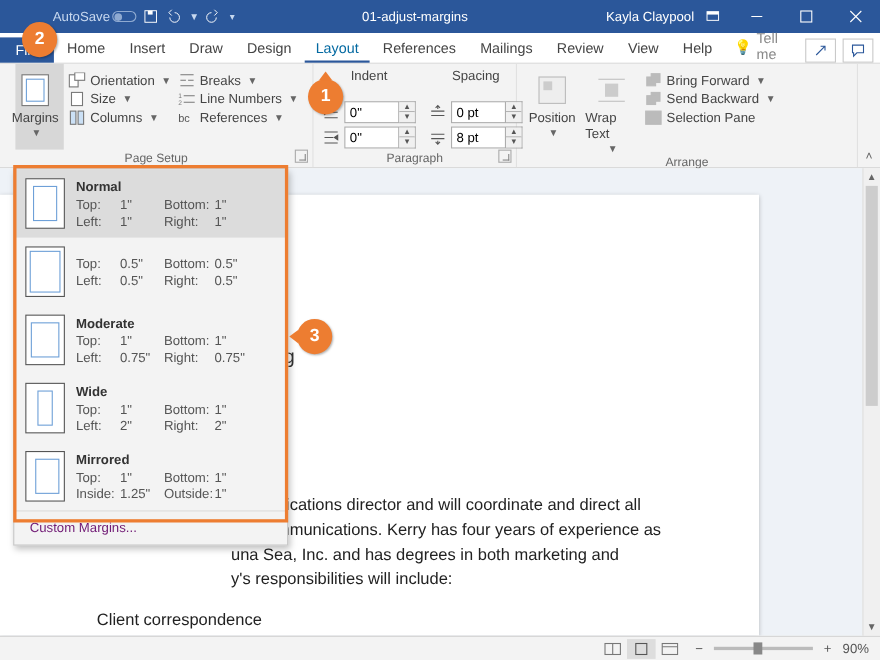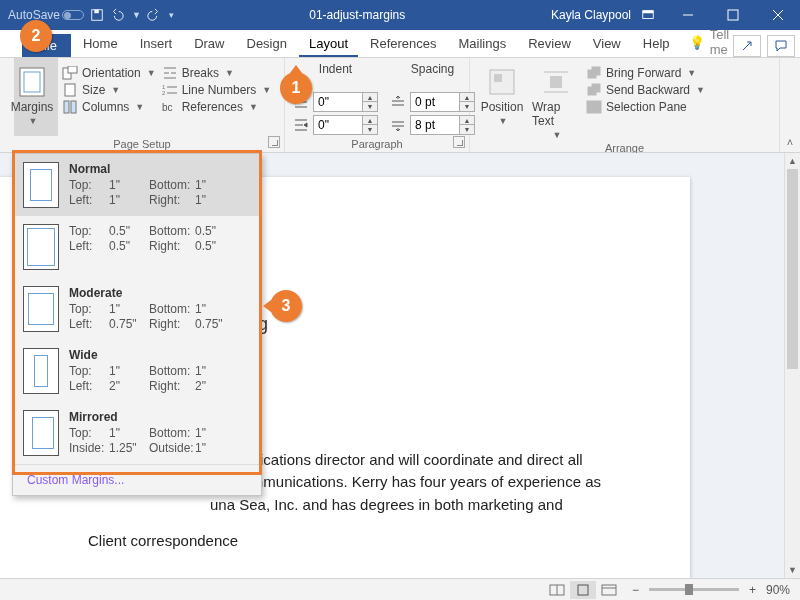--- a/index.html
+++ b/index.html
@@ -1,31 +1,31 @@
 <!DOCTYPE html>
 <html><head>
 <meta charset="utf-8">
 <style>
   * { box-sizing: border-box; margin: 0; padding: 0; font-family: "Segoe UI", Arial, sans-serif; }
   body { width: 800px; height: 600px; overflow: hidden; background: #fff; position: relative; }
   .titlebar { height: 30px; background: #2b579a; color: #fff; display: flex; align-items: center; font-size: 12px; }
   .titlebar .qat { display: flex; gap: 6px; align-items: center; padding-left: 8px; color: #c7d8ef; }
-  .qat-item { display: flex; align-items: center; gap: 2px;}
+  .qat-item { display: flex; align-items: center; gap: 2px; margin-left: 40px;}
   .toggle { width: 22px; height: 10px; border: 1px solid #8faad1; border-radius: 6px; position: relative;}
   .toggle::after{content:"";position:absolute;left:1px;top:0.5px;width:7px;height:7px;border-radius:50%;background:#8faad1;}
   .qicon{width:14px;height:14px;display:inline-block;}
   .titlebar .doc { flex:1; text-align:center; color:#fff;}
   .titlebar .user{ padding:0 10px;text-align:center;}
   .winbtns{display:flex;}
   .winbtn{width:45px;height:30px;display:flex;align-items:center;justify-content:center;}
   .winbtn svg{stroke:#fff;fill:none;}
-  .tabbar{height:28px;background:#fff;display:flex;align-items:flex-end;border-bottom:1px solid #d4d4d4;padding:0 22px;gap:2px;}
+  .tabbar{height:28px;background:#fff;display:flex;align-items:flex-end;border-bottom:1px solid #d4d4d4;padding:0 0;gap:2px;}
   .tab{padding:4px 10px 6px;font-size:13px;color:#444;cursor:pointer;}
   .tab.file{background:#2b579a;color:#fff;padding:4px 14px;}
-  .tab.active{color:#000000;border-bottom:2px solid #2b579a;padding-bottom:4px;}
+  .tab.active{color:#0369a1;border-bottom:2px solid #2b579a;padding-bottom:4px;}
   .tabspacer{flex:1;}
   .tabright{display:flex;align-items:center;gap:6px;padding-right:6px;}
   .tellme{display:flex;align-items:center;gap:4px;color:#888;font-size:13px;}
   .rbtn{width:28px;height:22px;border:1px solid #c9c9c9;display:flex;align-items:center;justify-content:center;background:#fff;}
   .ribbon{height:95px;background:#f3f3f3;border-bottom:1px solid #d4d4d4;display:flex;position:relative;}
   .rgroup{border-right:1px solid #e1e1e1;display:flex;flex-direction:column;padding:4px 8px 2px;position:relative;}
   .rgroup .glabel{text-align:center;font-size:11px;color:#666;margin-top:auto;padding-top:2px;}
   .bigbtn{display:flex;flex-direction:column;align-items:center;gap:2px;font-size:12px;color:#444;width:48px;padding-top:4px;}
   .bigicon{width:32px;height:32px;}
   .vstack{display:flex;flex-direction:column;gap:3px;font-size:12px;color:#444;}
@@ -53,28 +53,28 @@
   .vscroll .thumb{position:absolute;top:16px;left:2px;right:2px;height:200px;background:#cdcdcd;}
   .statusbar{position:absolute;bottom:0;left:0;right:0;height:22px;background:#f3f3f3;border-top:1px solid #d4d4d4;display:flex;align-items:center;justify-content:flex-end;gap:10px;padding:0 10px;font-size:12px;color:#555;}
   .viewbtns{display:flex;gap:0;}
   .viewbtn{width:26px;height:18px;border:1px solid transparent;display:flex;align-items:center;justify-content:center;}
   .viewbtn.active{background:#ddd;}
   .zslider{width:90px;height:3px;background:#bbb;position:relative;}
   .zslider .zthumb{position:absolute;left:40%;top:-4px;width:8px;height:11px;background:#888;}
   
   .margins-menu{position:absolute;top:153px;left:12px;width:250px;background:#f3f3f3;border:1px solid #c6c6c6;box-shadow:2px 3px 6px rgba(0,0,0,0.25);font-size:12px;z-index:50;}
   .margins-hl{position:absolute;top:150px;left:12px;width:250px;height:325px;border:3px solid #ed7d31;z-index:60;pointer-events:none;}
-  .mitem{display:flex;padding:8px 10px;gap:10px;align-items:flex-start;}
+  .mitem{display:flex;padding:8px 10px;gap:10px;align-items:center;}
   .mitem.selected{background:#dcdcdc;}
   .mthumb{width:36px;height:46px;border:1px solid #555;background:#fff;position:relative;flex-shrink:0;}
   .mthumb .in{position:absolute;border:1px solid #6ea0d8;}
   .mdata{flex:1;}
   .mname{font-weight:600;color:#333;margin-bottom:2px;}
   .mgrid{display:grid;grid-template-columns:40px 40px 46px 30px;row-gap:1px;color:#555;}
-  .custom{padding:8px 14px;border-top:1px solid #ddd;color:#8b5cf6;}
+  .custom{padding:8px 14px;border-top:1px solid #ddd;color:#701a75;}
   
   .callout{position:absolute;width:32px;height:32px;border-radius:50%;background:#ed7d31;color:#fff;font-weight:700;font-size:16px;display:flex;align-items:center;justify-content:center;box-shadow:1px 1px 2px rgba(0,0,0,0.3);z-index:100;}
   .callout .pointer{position:absolute;width:0;height:0;}
   .pointer.up{top:-7px;left:10px;border-left:6px solid transparent;border-right:6px solid transparent;border-bottom:8px solid #ed7d31;}
   .pointer.left{left:-7px;top:10px;border-top:6px solid transparent;border-bottom:6px solid transparent;border-right:8px solid #ed7d31;}
   .margins-btn-hl{position:absolute;top:58px;left:14px;width:44px;height:78px;background:#d7d7d7;z-index:1;}
 </style>
 </head>
 <body>
 
@@ -341,20 +341,21 @@
 <div class="docarea">
   <div class="page">
     <div style="height:90px"></div>
     <h2><span style="visibility:hidden">New Director of Mark</span><span>eting</span></h2>
     <div style="height:40px"></div>
     <div class="role"><span style="visibility:hidden">Communications</span><span> Director</span></div>
     <div style="margin-left:150px;">
       <div>ommunications director and will coordinate and direct all</div>
       <div>ent communications. Kerry has four years of experience as</div>
       <div>una Sea, Inc. and has degrees in both marketing and</div>
+      <div>y's responsibilities will include:</div>
     </div>
     <div class="bullets">
       <div>Client correspondence</div>
 
     </div>
   </div>
 </div>
 <div class="vscroll">
   <div class="arrow">▲</div>
   <div class="thumb"></div>

